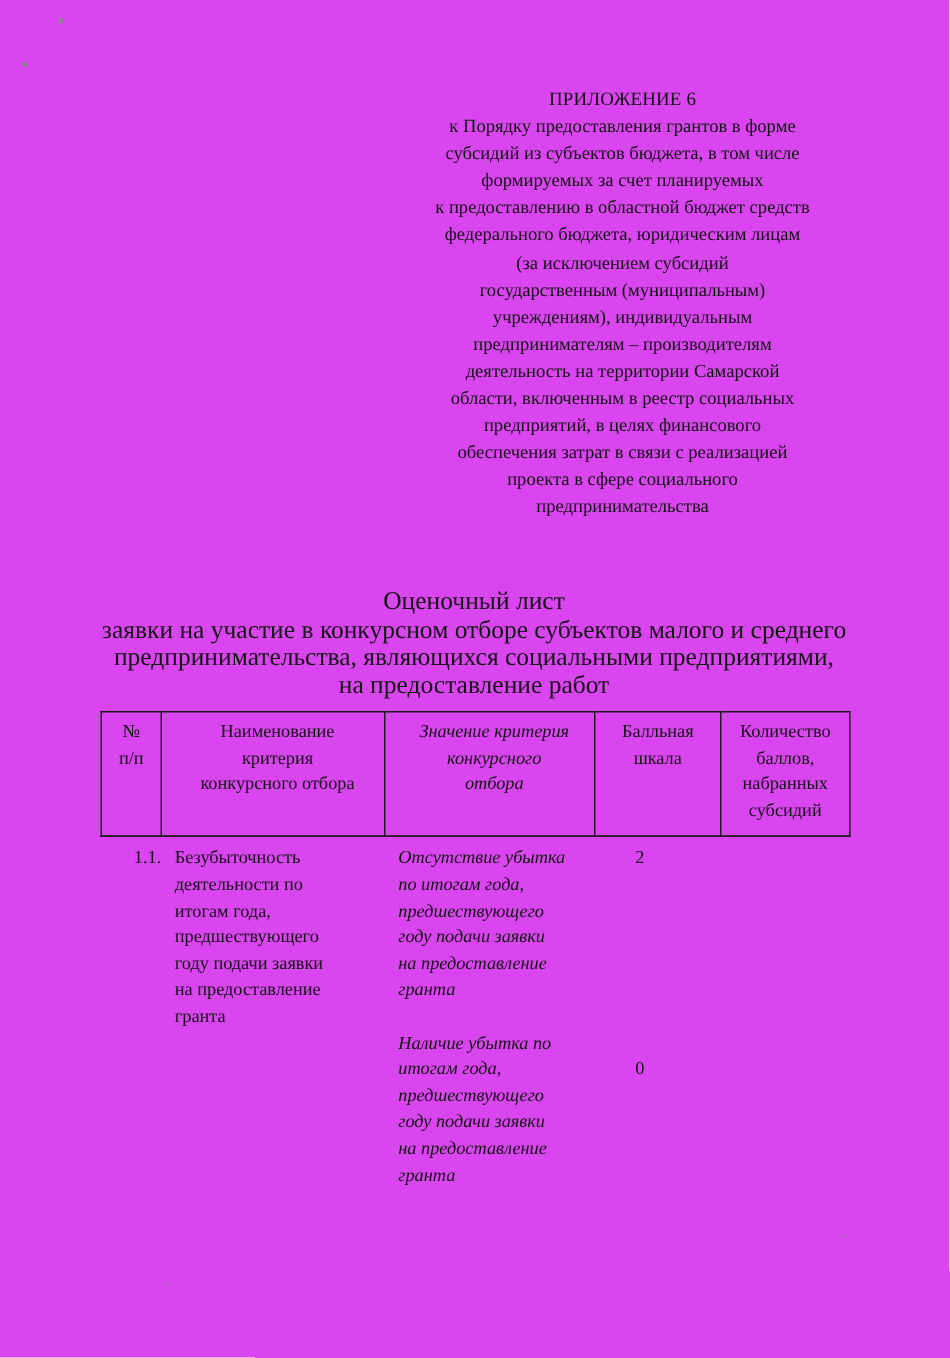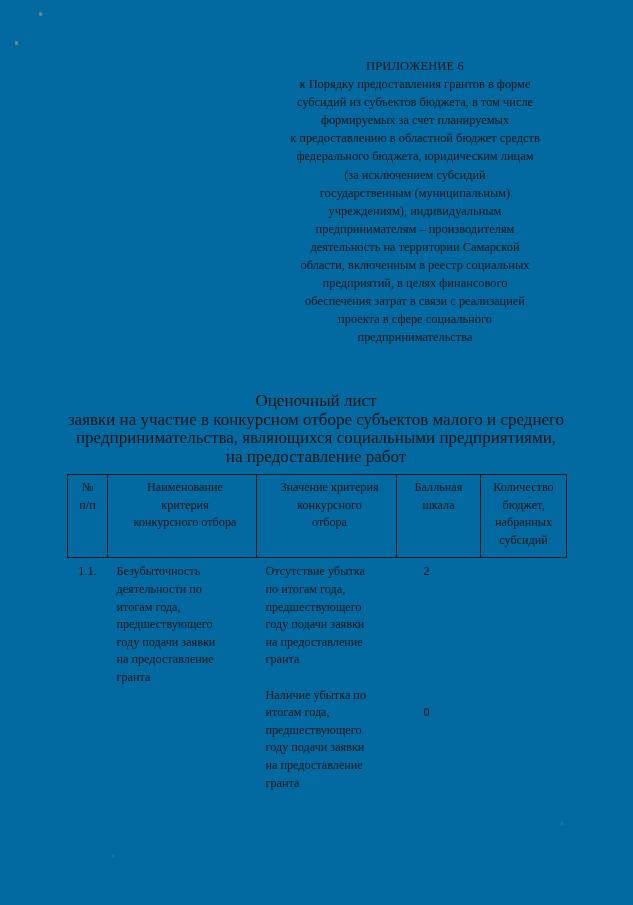--- a/index.html
+++ b/index.html
@@ -12,21 +12,21 @@
     height: 905px;
     position: relative;
     overflow: hidden;
     font-family: "Liberation Serif", "DejaVu Serif", serif;
     color: #141414;
   }
 
   .page {
     position: absolute;
     inset: 0;
-    background: #0369a1;
+    background: #d946ef;
   }
 
   
   .speck {
     position: absolute;
     background: #8a8a8a;
     border-radius: 40%;
     opacity: .85;
   }
 
@@ -88,23 +88,23 @@
     height: 63px;
     box-sizing: border-box;
   }
   .grade-table thead th .ln { display: block; white-space: nowrap; }
 
   
   .grade-table tbody td {
     border: none;
     padding-top: 5px;
   }
-  .c-num      { width: 40px;  text-align: center; }
+  .c-num      { width: 40px;  text-align: right; }
   .c-name     { width: 149px; text-align: left; padding-left: 9px !important; }
-  .c-value    { width: 140px; text-align: left; padding-left: 9px !important; }
+  .c-value    { width: 140px; text-align: left; padding-left: 9px !important; font-style: italic; }
   .c-scale    { width: 84px;  text-align: left; padding-left: 27px !important; }
   .c-points   { width: 86px;  text-align: center; }
 
   .grade-table tbody .c-name,
   .grade-table tbody .c-value { padding-left: 9px; }
   .grade-table tbody .ln { display: block; }
 
   .value-group + .value-group { margin-top: 17.6px; }
   .scale-group + .scale-group { margin-top: 17.6px; }
   .scale-group.g2 { margin-top: 123px; }
@@ -162,21 +162,21 @@
             <span class="ln">Значение критерия</span>
             <span class="ln">конкурсного</span>
             <span class="ln">отбора</span>
           </th>
           <th class="c-scale" style="text-align:center; padding-left:3px !important;">
             <span class="ln">Балльная</span>
             <span class="ln">шкала</span>
           </th>
           <th class="c-points">
             <span class="ln">Количество</span>
-            <span class="ln">бюджет,</span>
+            <span class="ln">баллов,</span>
             <span class="ln">набранных</span>
             <span class="ln">субсидий</span>
           </th>
         </tr>
       </thead>
       <tbody>
         <tr>
           <td class="c-num">1.1.</td>
 
           <td class="c-name">

